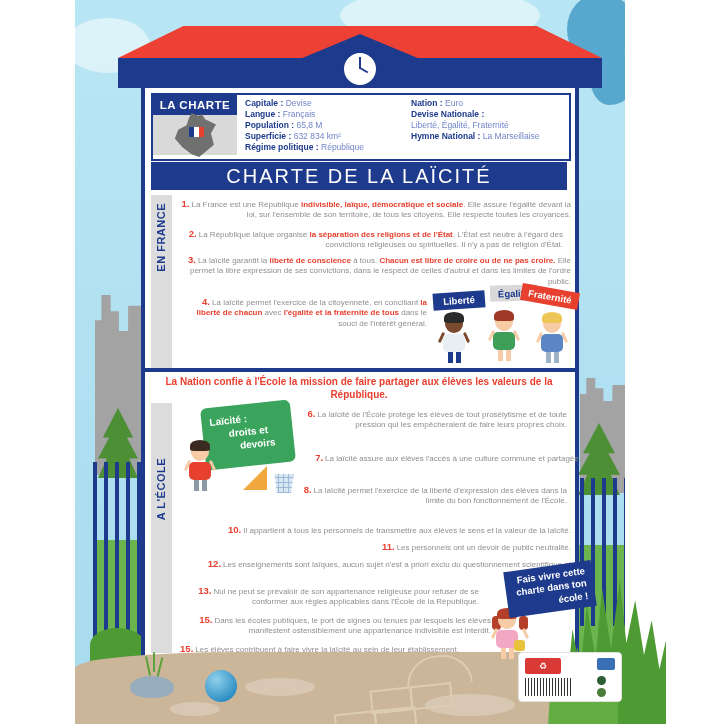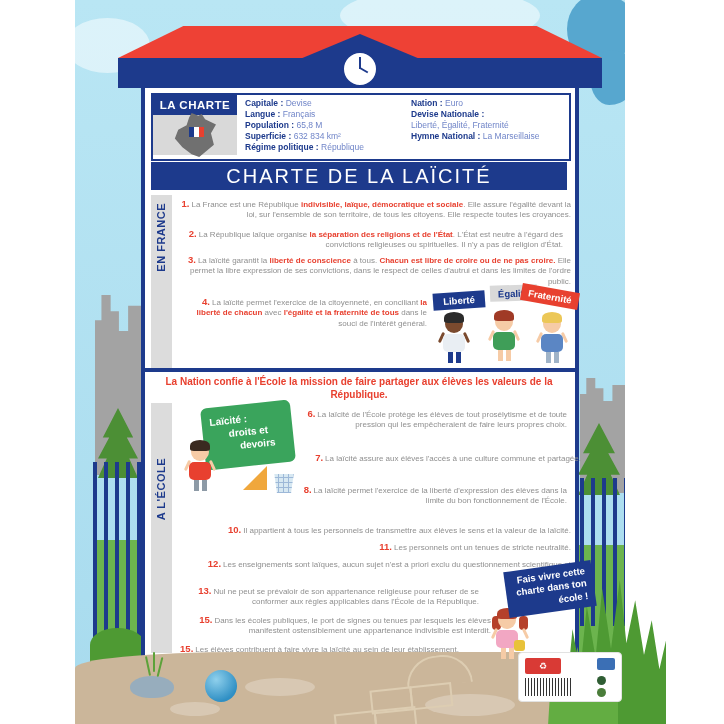--- a/index.html
+++ b/index.html
@@ -268,21 +268,21 @@
           <div class="legR"></div>
       </div>
       <div id="setsquare" class="abs"></div>
       <div id="basket" class="abs"></div>
     </div>
 
     <p class="item" style="left:150px;top:320px;width:272px;"><span class="num">6.</span><span>La laïcité de l'École protège les élèves de tout prosélytisme et de toute pression qui les empêcheraient de faire leurs propres choix.</span></p>
     <p class="item" style="left:164px;top:352px;width:272px;margin-top:12px;"><span class="num">7.</span><span>La laïcité assure aux élèves l'accès à une culture commune et partagée.</span></p>
     <p class="item" style="left:150px;top:396px;width:272px;"><span class="num">8.</span><span>La laïcité permet l'exercice de la liberté d'expression des élèves dans la limite du bon fonctionnement de l'École.</span></p>
     <p class="item" style="left:34px;top:436px;width:392px;"><span class="num">10.</span><span>Il appartient à tous les personnels de transmettre aux élèves le sens et la valeur de la laïcité.</span></p>
-    <p class="item" style="left:34px;top:453px;width:392px;"><span class="num">11.</span><span>Les personnels ont un tenues de stricte neutralité.</span></p>
+    <p class="item" style="left:34px;top:453px;width:392px;"><span class="num">11.</span><span>Les personnels ont un devoir de public neutralité.</span></p>
     <p class="item" style="left:34px;top:470px;width:392px;"><span class="num">12.</span><span>Les enseignements sont laïques, aucun sujet n'est a priori exclu du questionnement scientifique et pédagogique.</span></p>
     <p class="item" style="left:34px;top:497px;width:300px;"><span class="num">13.</span><span>Nul ne peut se prévaloir de son appartenance religieuse pour refuser de se conformer aux règles applicables dans l'École de la République.</span></p>
     <p class="item" style="left:34px;top:526px;width:312px;"><span class="num">15.</span><span>Dans les écoles publiques, le port de signes ou tenues par lesquels les élèves manifestent ostensiblement une appartenance indivisible est interdit.</span></p>
     <p class="item" style="left:34px;top:555px;width:280px;"><span class="num">15.</span><span>Les élèves contribuent à faire vivre la laïcité au sein de leur établissement.</span></p>
   </div>
 
   <div id="ground" class="abs">
     <div class="abs spot" style="left:170px;top:26px;width:70px;height:18px;"></div>
     <div class="abs spot" style="left:350px;top:42px;width:90px;height:22px;"></div>
     <div class="abs spot" style="left:95px;top:50px;width:50px;height:14px;"></div>

